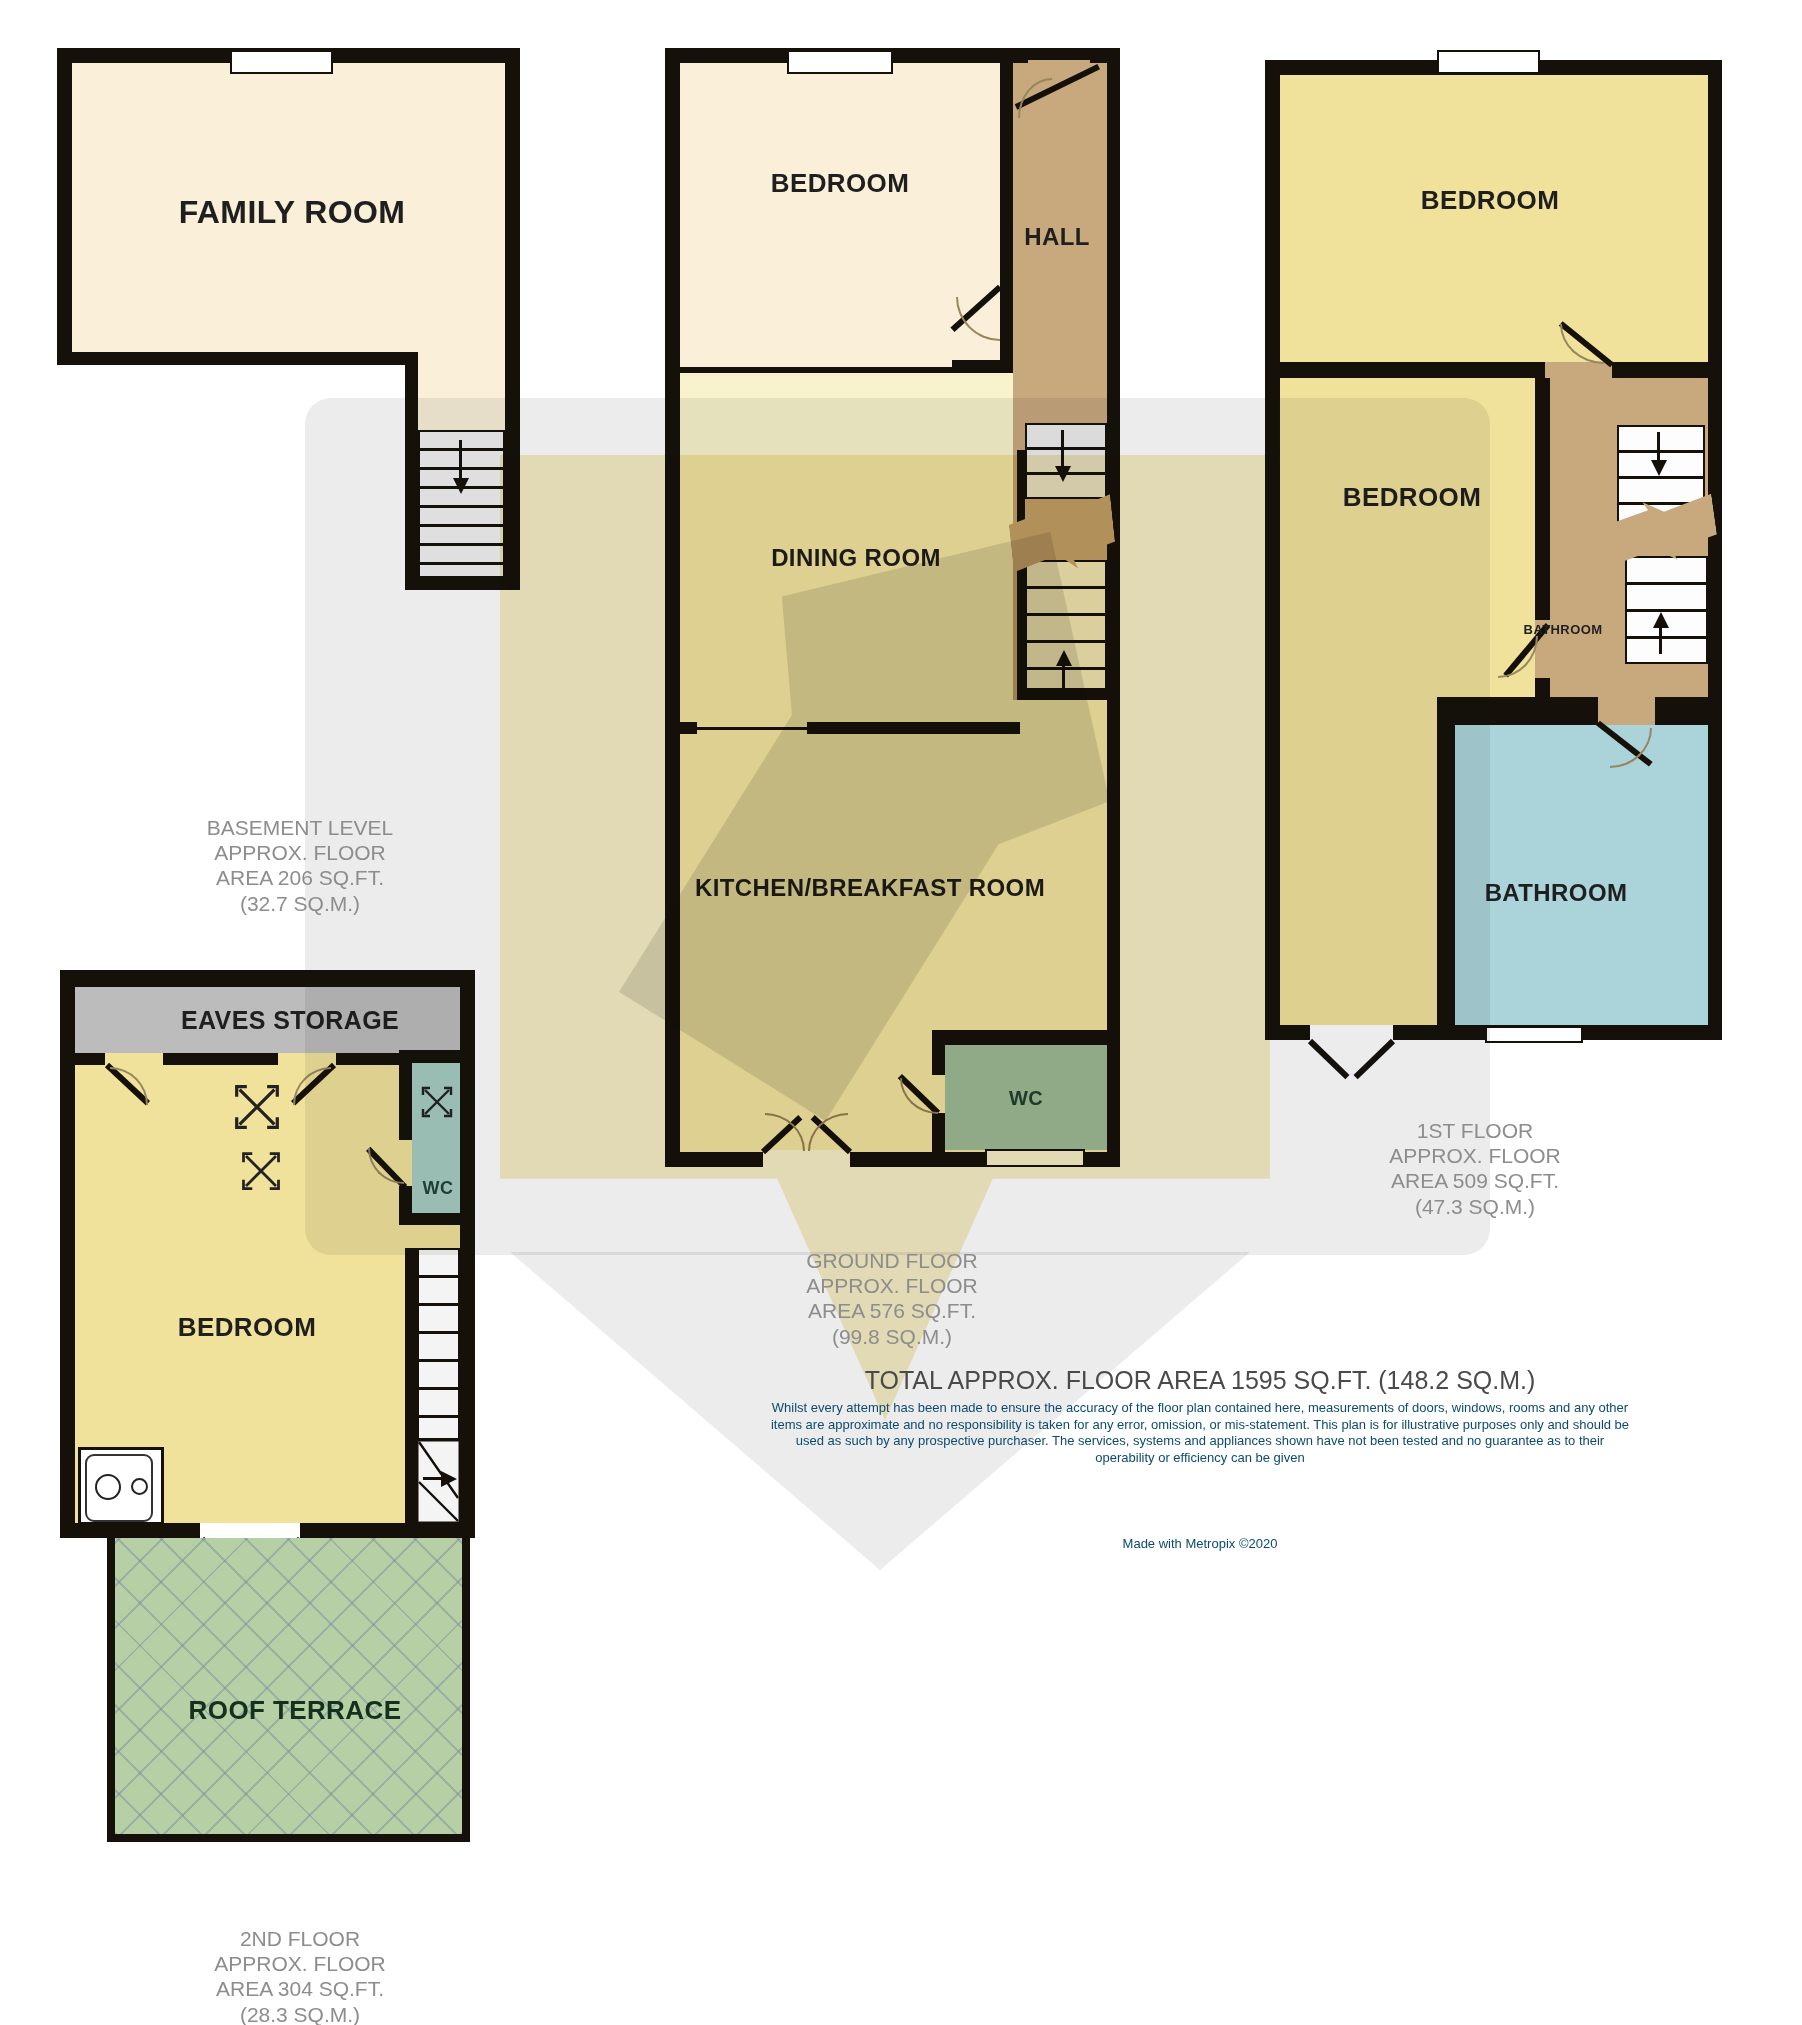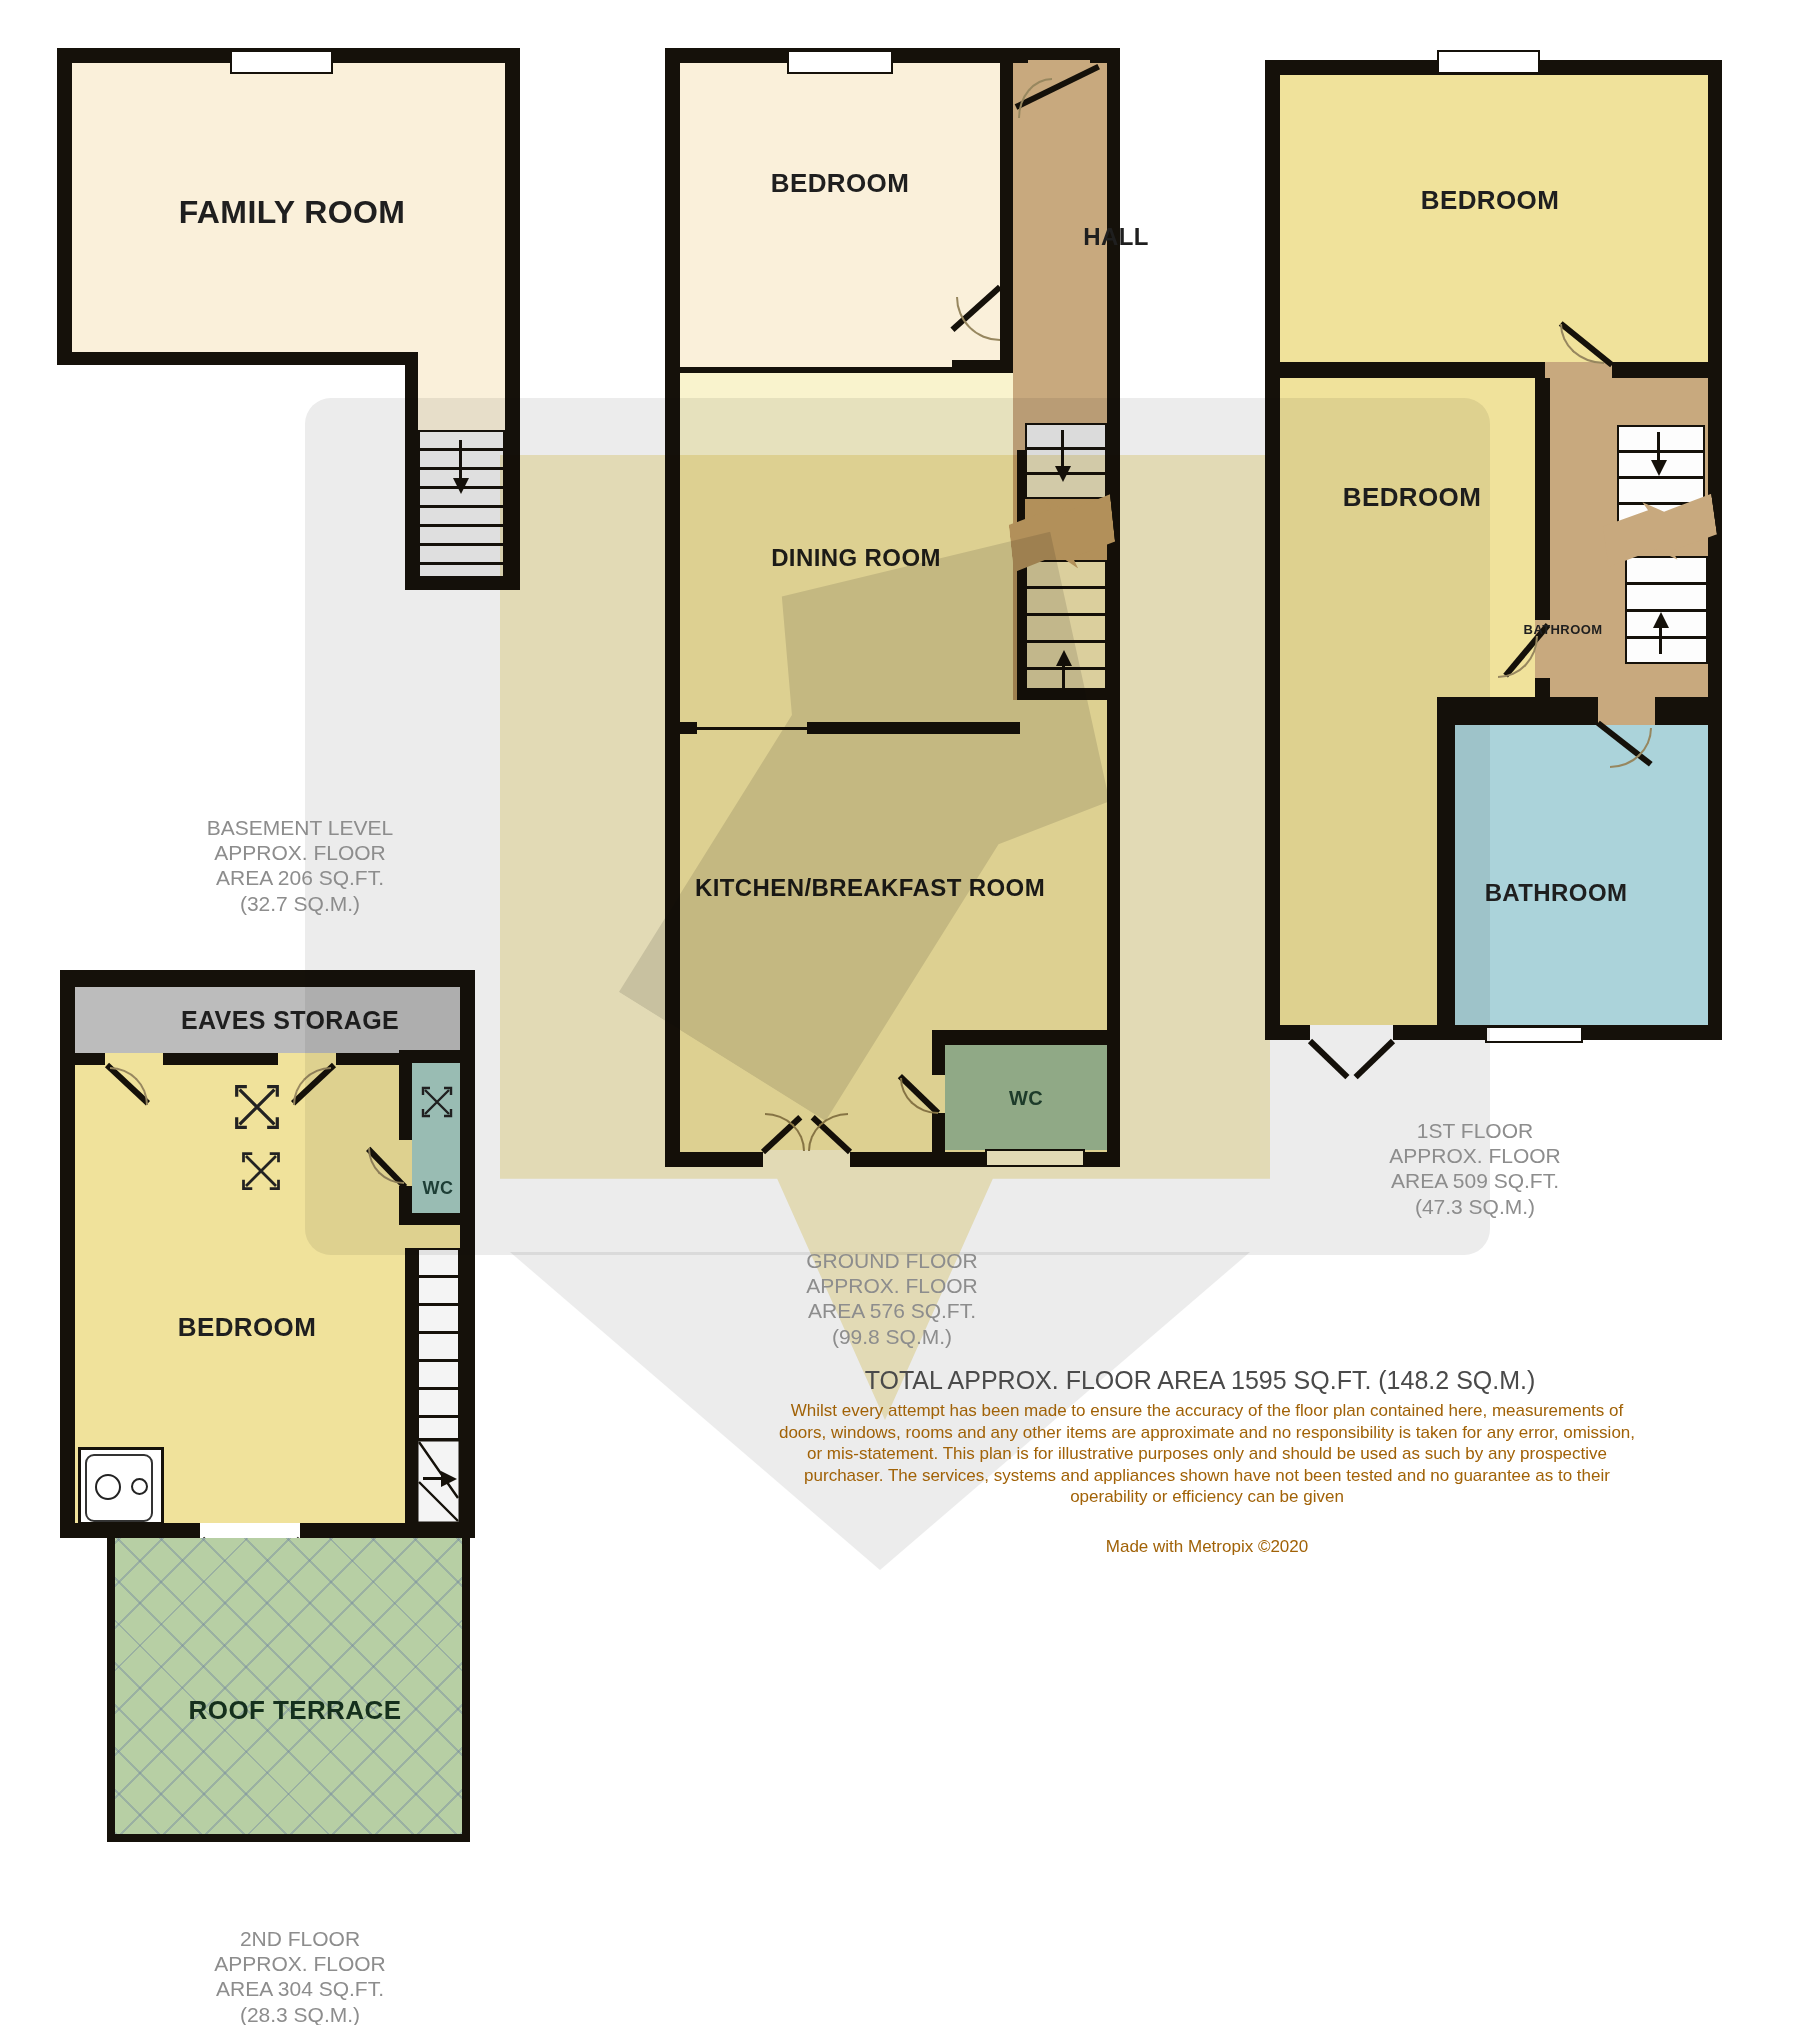--- a/index.html
+++ b/index.html
@@ -22,21 +22,21 @@
   .tri-right{position:absolute;width:0;height:0;border-top:8px solid transparent;border-bottom:8px solid transparent;border-left:16px solid #15110a;}
   .brk{position:absolute;background:#c8a97e;clip-path:polygon(0% 30%,42% 14%,38% 0%,56% 20%,100% 2%,100% 68%,58% 84%,62% 100%,44% 78%,0% 96%);}
   .roomlabel{position:absolute;font-weight:bold;color:#1f1f1f;transform:translate(-50%,-50%);white-space:nowrap;letter-spacing:.4px;}
   .arealabel{position:absolute;color:#8d8d8d;text-align:center;white-space:pre-line;font-size:21px;line-height:1.2;}
   .wm{position:absolute;mix-blend-mode:multiply;pointer-events:none;}
   .lattice{background:
     repeating-linear-gradient(45deg, rgba(108,128,158,.38) 0 2px, transparent 2px 30px),
     repeating-linear-gradient(-45deg, rgba(108,128,158,.38) 0 2px, transparent 2px 30px),
     #b7cfa4;}
   .total{position:absolute;color:#4a4a4a;font-size:25px;text-align:center;}
-  .disc{position:absolute;color:#a16207;font-size:17px;line-height:1.27;text-align:center;margin-left:7px;}
+  .disc{position:absolute;color:#0c4a6e;font-size:13px;line-height:1.27;text-align:center;}
 </style>
 </head>
 <body>
 
 <div>
   <div class="wall" style="left:57px;top:48px;width:463px;height:317px;"></div>
   <div class="wall" style="left:405px;top:350px;width:115px;height:240px;"></div>
   <div class="fill" style="left:72px;top:63px;width:433px;height:289px;background:#faf0da;"></div>
   <div class="fill" style="left:418px;top:352px;width:87px;height:226px;background:#faf0da;"></div>
   <div class="stairs" style="left:418px;top:430px;width:87px;height:148px;background:repeating-linear-gradient(180deg,#f1f1f1 0 16px,#15110a 16px 19px);"></div>
@@ -80,21 +80,21 @@
   <div class="leaf" style="left:1000px;top:284px;width:64px;transform:rotate(138deg);"></div>
   <div class="arc arcBL" style="left:956px;top:297px;width:44px;height:44px;"></div>
   <div class="gap" style="left:763px;top:1150px;width:87px;height:17px;background:#ffffff;"></div>
   <div class="leaf" style="left:763px;top:1149px;width:51px;transform:rotate(-43deg);"></div>
   <div class="leaf" style="left:850px;top:1149px;width:51px;transform:rotate(-137deg);"></div>
   <div class="arc arcTR" style="left:765px;top:1113px;width:40px;height:38px;"></div>
   <div class="arc arcTL" style="left:808px;top:1113px;width:40px;height:38px;"></div>
   <div class="leaf" style="left:938px;top:1110px;width:53px;transform:rotate(-136deg);"></div>
   <div class="arc arcBL" style="left:900px;top:1078px;width:38px;height:36px;"></div>
   <div class="roomlabel" style="left:840px;top:183px;font-size:26px;">BEDROOM</div>
-  <div class="roomlabel" style="left:1116px;top:237px;font-size:24px;">HALL</div>
+  <div class="roomlabel" style="left:1057px;top:237px;font-size:24px;">HALL</div>
   <div class="roomlabel" style="left:856px;top:558px;font-size:24px;">DINING ROOM</div>
   <div class="roomlabel" style="left:870px;top:888px;font-size:24px;">KITCHEN/BREAKFAST ROOM</div>
   <div class="roomlabel" style="left:1026px;top:1098px;font-size:20px;color:#20443a;">WC</div>
 </div>
 
 <div>
   <div class="wall" style="left:1265px;top:60px;width:457px;height:980px;"></div>
   <div class="fill" style="left:1280px;top:75px;width:428px;height:287px;background:#f0e29b;"></div>
   <div class="fill" style="left:1280px;top:378px;width:255px;height:319px;background:#f0e29b;"></div>
   <div class="fill" style="left:1280px;top:697px;width:157px;height:328px;background:#f0e29b;"></div>

